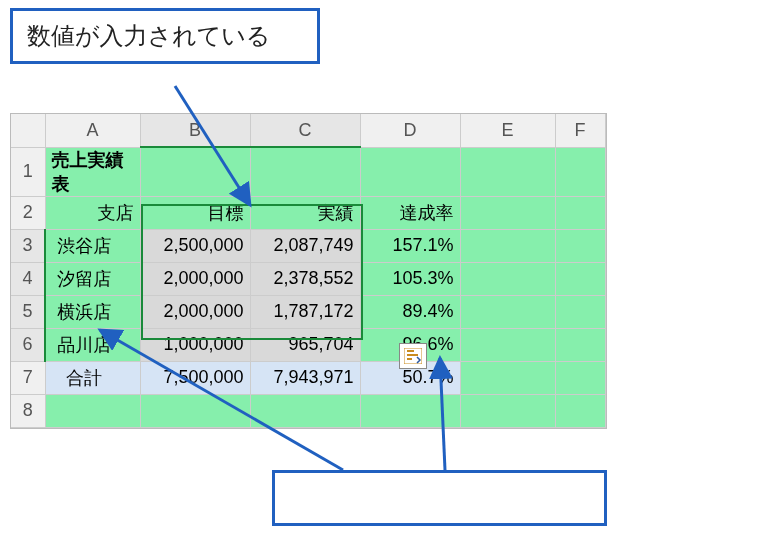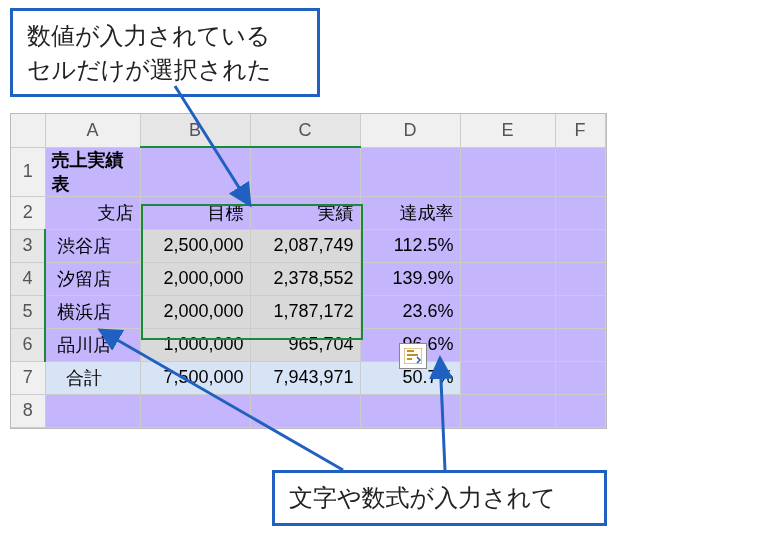--- a/index.html
+++ b/index.html
@@ -60,21 +60,21 @@
     width: 34px;
     border-left:none;
   }
   .w-a { width: 95px; }
   .w-b { width: 110px; }
   .w-c { width: 110px; }
   .w-d { width: 100px; }
   .w-e { width: 95px; }
   .w-f { width: 50px; }
 
-  td.cell { background:#c4b5fd; text-align:right; padding-right:6px; color:#000;}
+  td.cell { background:#86efac; text-align:right; padding-right:6px; color:#000;}
   td.cell.center { text-align:center; padding-right:17px;}
   td.cell.left { text-align:left; padding-left:6px;}
   td.bold { font-weight:bold; }
 
   .hdrcell {
     background:#2d5aa0; color:#fff; text-align:center; font-weight:bold; padding-right:0;
   }
   .totalrow { background:#d6e4f5 !important; }
 
   
@@ -92,24 +92,23 @@
     width:26px; height:24px; border:1px solid #888; background:#fff;
     display:flex; align-items:center; justify-content:center;
   }
   .qaicon svg { display:block; }
 </style>
 </head>
 <body>
 
 <div class="callout callout-top">
   <span>数値が入力されている</span><br>
-  <span>セルだけが選択された</span>
 </div>
 <div class="callout callout-bottom">
-  <span>文字や数式が入力されて</span><br>
+  <br>
 </div>
 
 <div class="sheet">
   <table>
     <tbody>
         <tr>
       <th class="corner"></th>
       <th class="colhdr w-a">A</th>
       <th class="colhdr w-b active">B</th>
       <th class="colhdr w-c active">C</th>
@@ -133,39 +132,39 @@
       <td class="cell hdrcell">実績</td>
       <td class="cell hdrcell">達成率</td>
       <td class="cell"></td>
       <td class="cell"></td>
     </tr>
     <tr>
       <th class="rowhdr active">3</th>
       <td class="cell center">渋谷店</td>
       <td class="cell sel">2,500,000</td>
       <td class="cell sel">2,087,749</td>
-      <td class="cell">112.5%</td>
+      <td class="cell">157.1%</td>
       <td class="cell"></td>
       <td class="cell"></td>
     </tr>
     <tr>
       <th class="rowhdr active">4</th>
       <td class="cell center">汐留店</td>
       <td class="cell sel">2,000,000</td>
       <td class="cell sel">2,378,552</td>
-      <td class="cell">139.9%</td>
+      <td class="cell">105.3%</td>
       <td class="cell"></td>
       <td class="cell"></td>
     </tr>
     <tr>
       <th class="rowhdr active">5</th>
       <td class="cell center">横浜店</td>
       <td class="cell sel">2,000,000</td>
       <td class="cell sel">1,787,172</td>
-      <td class="cell">23.6%</td>
+      <td class="cell">89.4%</td>
       <td class="cell"></td>
       <td class="cell"></td>
     </tr>
     <tr>
       <th class="rowhdr active">6</th>
       <td class="cell center">品川店</td>
       <td class="cell sel">1,000,000</td>
       <td class="cell sel">965,704</td>
       <td class="cell">96.6%</td>
       <td class="cell"></td>

